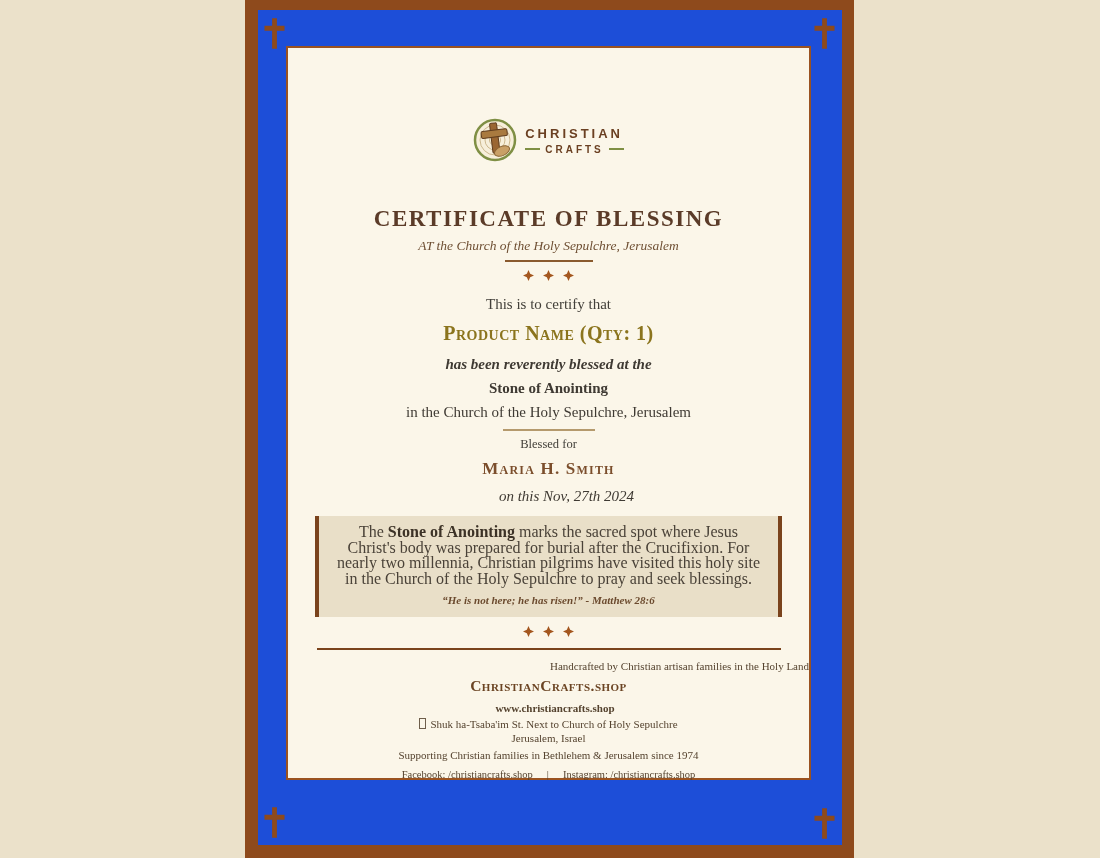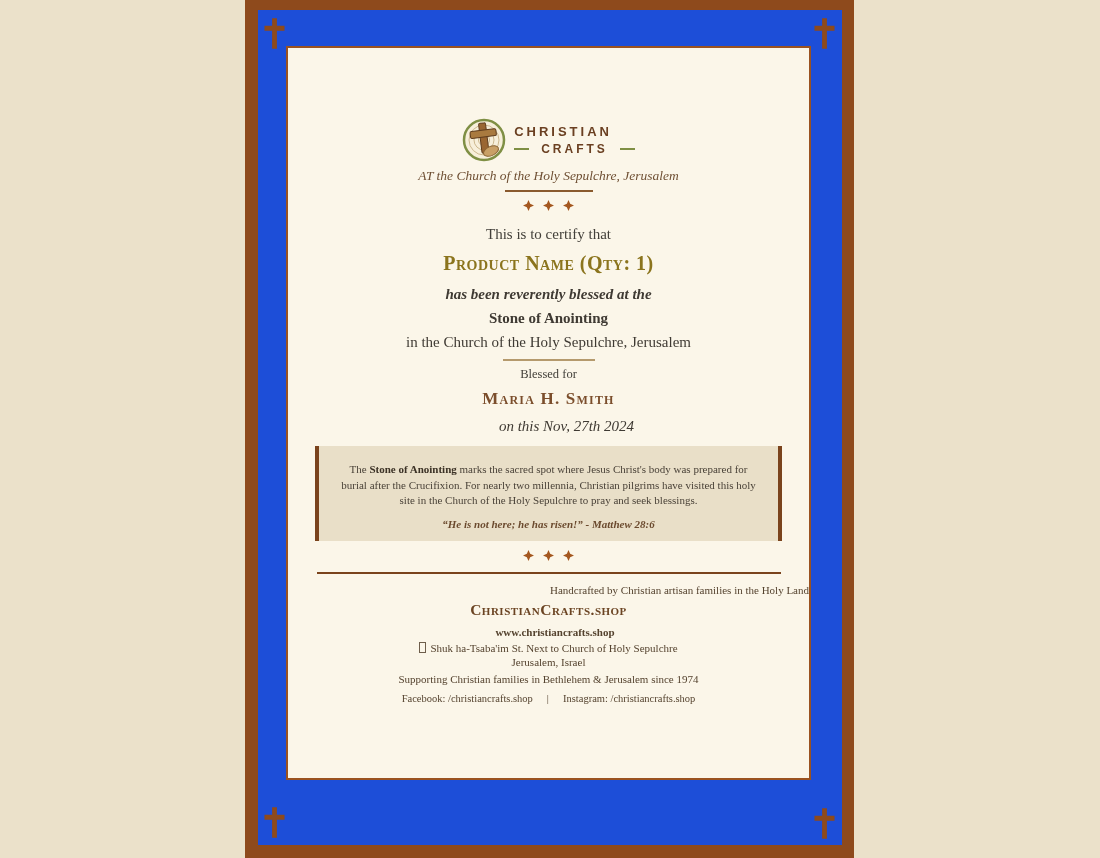--- a/index.html
+++ b/index.html
@@ -29,21 +29,21 @@
   .card {
     position:absolute; left:28px; top:36px; width:521px; height:730px;
     background:#fbf6e9; border:2px solid #9a5220;
     text-align:center; color:#3f3a33;
   }
 
   
   .logo { margin-top:70px; height:44px; display:flex; justify-content:center; align-items:center; gap:8px; }
   .wordmark { text-align:left; font-family:"Liberation Sans", sans-serif; }
   .wm1 { font-weight:bold; font-size:13px; letter-spacing:3px; color:#6b4022; }
-  .wm2 { margin-top:3px; display:flex; align-items:center; gap:12px; font-weight:bold; font-size:12px; letter-spacing:3px; color:#6b4022; }
+  .wm2 { margin-top:3px; display:flex; align-items:center; gap:5px; font-weight:bold; font-size:10px; letter-spacing:3px; color:#6b4022; }
   .wm-dash { width:15px; height:2px; background:#7f8f44; }
 
   h1.title { margin:44px 0 0; font-size:23px; line-height:26px; letter-spacing:1.5px; color:#5b3b28; font-weight:bold; }
   .subtitle { margin-top:6px; font-style:italic; font-size:13.5px; line-height:16px; color:#6e4f33; }
   .subtitle-rule { width:88px; height:2px; background:#8a5a2e; margin:6px auto 0; }
   .ornament { margin-top:8px; display:flex; justify-content:center; gap:9px; }
   .ornament svg { width:11px; height:11px; fill:#a4571f; }
 
   p.line { margin:0; font-size:15px; line-height:15px; }
   .certify { margin-top:16px !important; color:#43403a; }
@@ -53,21 +53,21 @@
   .church { margin-top:9px !important;text-align:center; }
   .tan-rule { width:92px; height:2px; background:#b59a6d; margin:9px auto 0; }
   .blessed-for { margin-top:6px !important; font-size:12.5px !important; color:#43403a; }
   .recipient { margin-top:6px; font-variant:small-caps; font-weight:bold; font-size:17px; line-height:21px; letter-spacing:1.2px; color:#7b4e2c; }
   .date { margin-top:10px !important; font-style:italic;padding-left:36px; }
 
   .info-box {
     margin:12px auto 0; width:431px; padding:8px 14px 9px;
     background:#e9dfc8; border-left:4px solid #7a431c; border-right:4px solid #7a431c;
   }
-  .info-text { margin:8px; font-size:11px; line-height:15.5px; color:#4a4238; }
+  .info-text { margin:0; font-size:16px; line-height:15.5px; color:#4a4238; }
   .info-text strong { color:#3c3226; }
   .quote { margin:7px 0 0; font-size:11px; line-height:15px; font-weight:bold; font-style:italic; color:#6b4a2e; }
 
   .ornament.second { margin-top:9px; }
   .footer-rule { margin:11px auto 0; width:464px; height:2px; background:#7a431c; }
 
   p.fline { margin:0; font-size:11px; line-height:13px; color:#55432f; }
   .handcrafted { margin-top:10px !important;text-align:right; }
   .brand { margin-top:4px; font-variant:small-caps; font-weight:bold; font-size:15.5px; line-height:17px; letter-spacing:0.5px; color:#6b4423; }
   .www { margin-top:8px !important; font-weight:bold;padding-left:13px; }
@@ -126,20 +126,21 @@
           <div class="wordmark">
             <div class="wm1">CHRISTIAN</div>
             <div class="wm2">
               <span class="wm-dash"></span>
               <span>CRAFTS</span>
               <span class="wm-dash"></span>
             </div>
           </div>
         </div>
 
+        <h1 class="title">CERTIFICATE OF BLESSING</h1>
         <div class="subtitle">AT the Church of the Holy Sepulchre, Jerusalem</div>
         <div class="subtitle-rule"></div>
 
         <div class="ornament">
           <svg viewBox="0 0 12 12">
               <path d="M6 0L7.8 4.2 12 6 7.8 7.8 6 12 4.2 7.8 0 6 4.2 4.2Z"></path>
             </svg>
           <svg viewBox="0 0 12 12">
               <path d="M6 0L7.8 4.2 12 6 7.8 7.8 6 12 4.2 7.8 0 6 4.2 4.2Z"></path>
             </svg>

